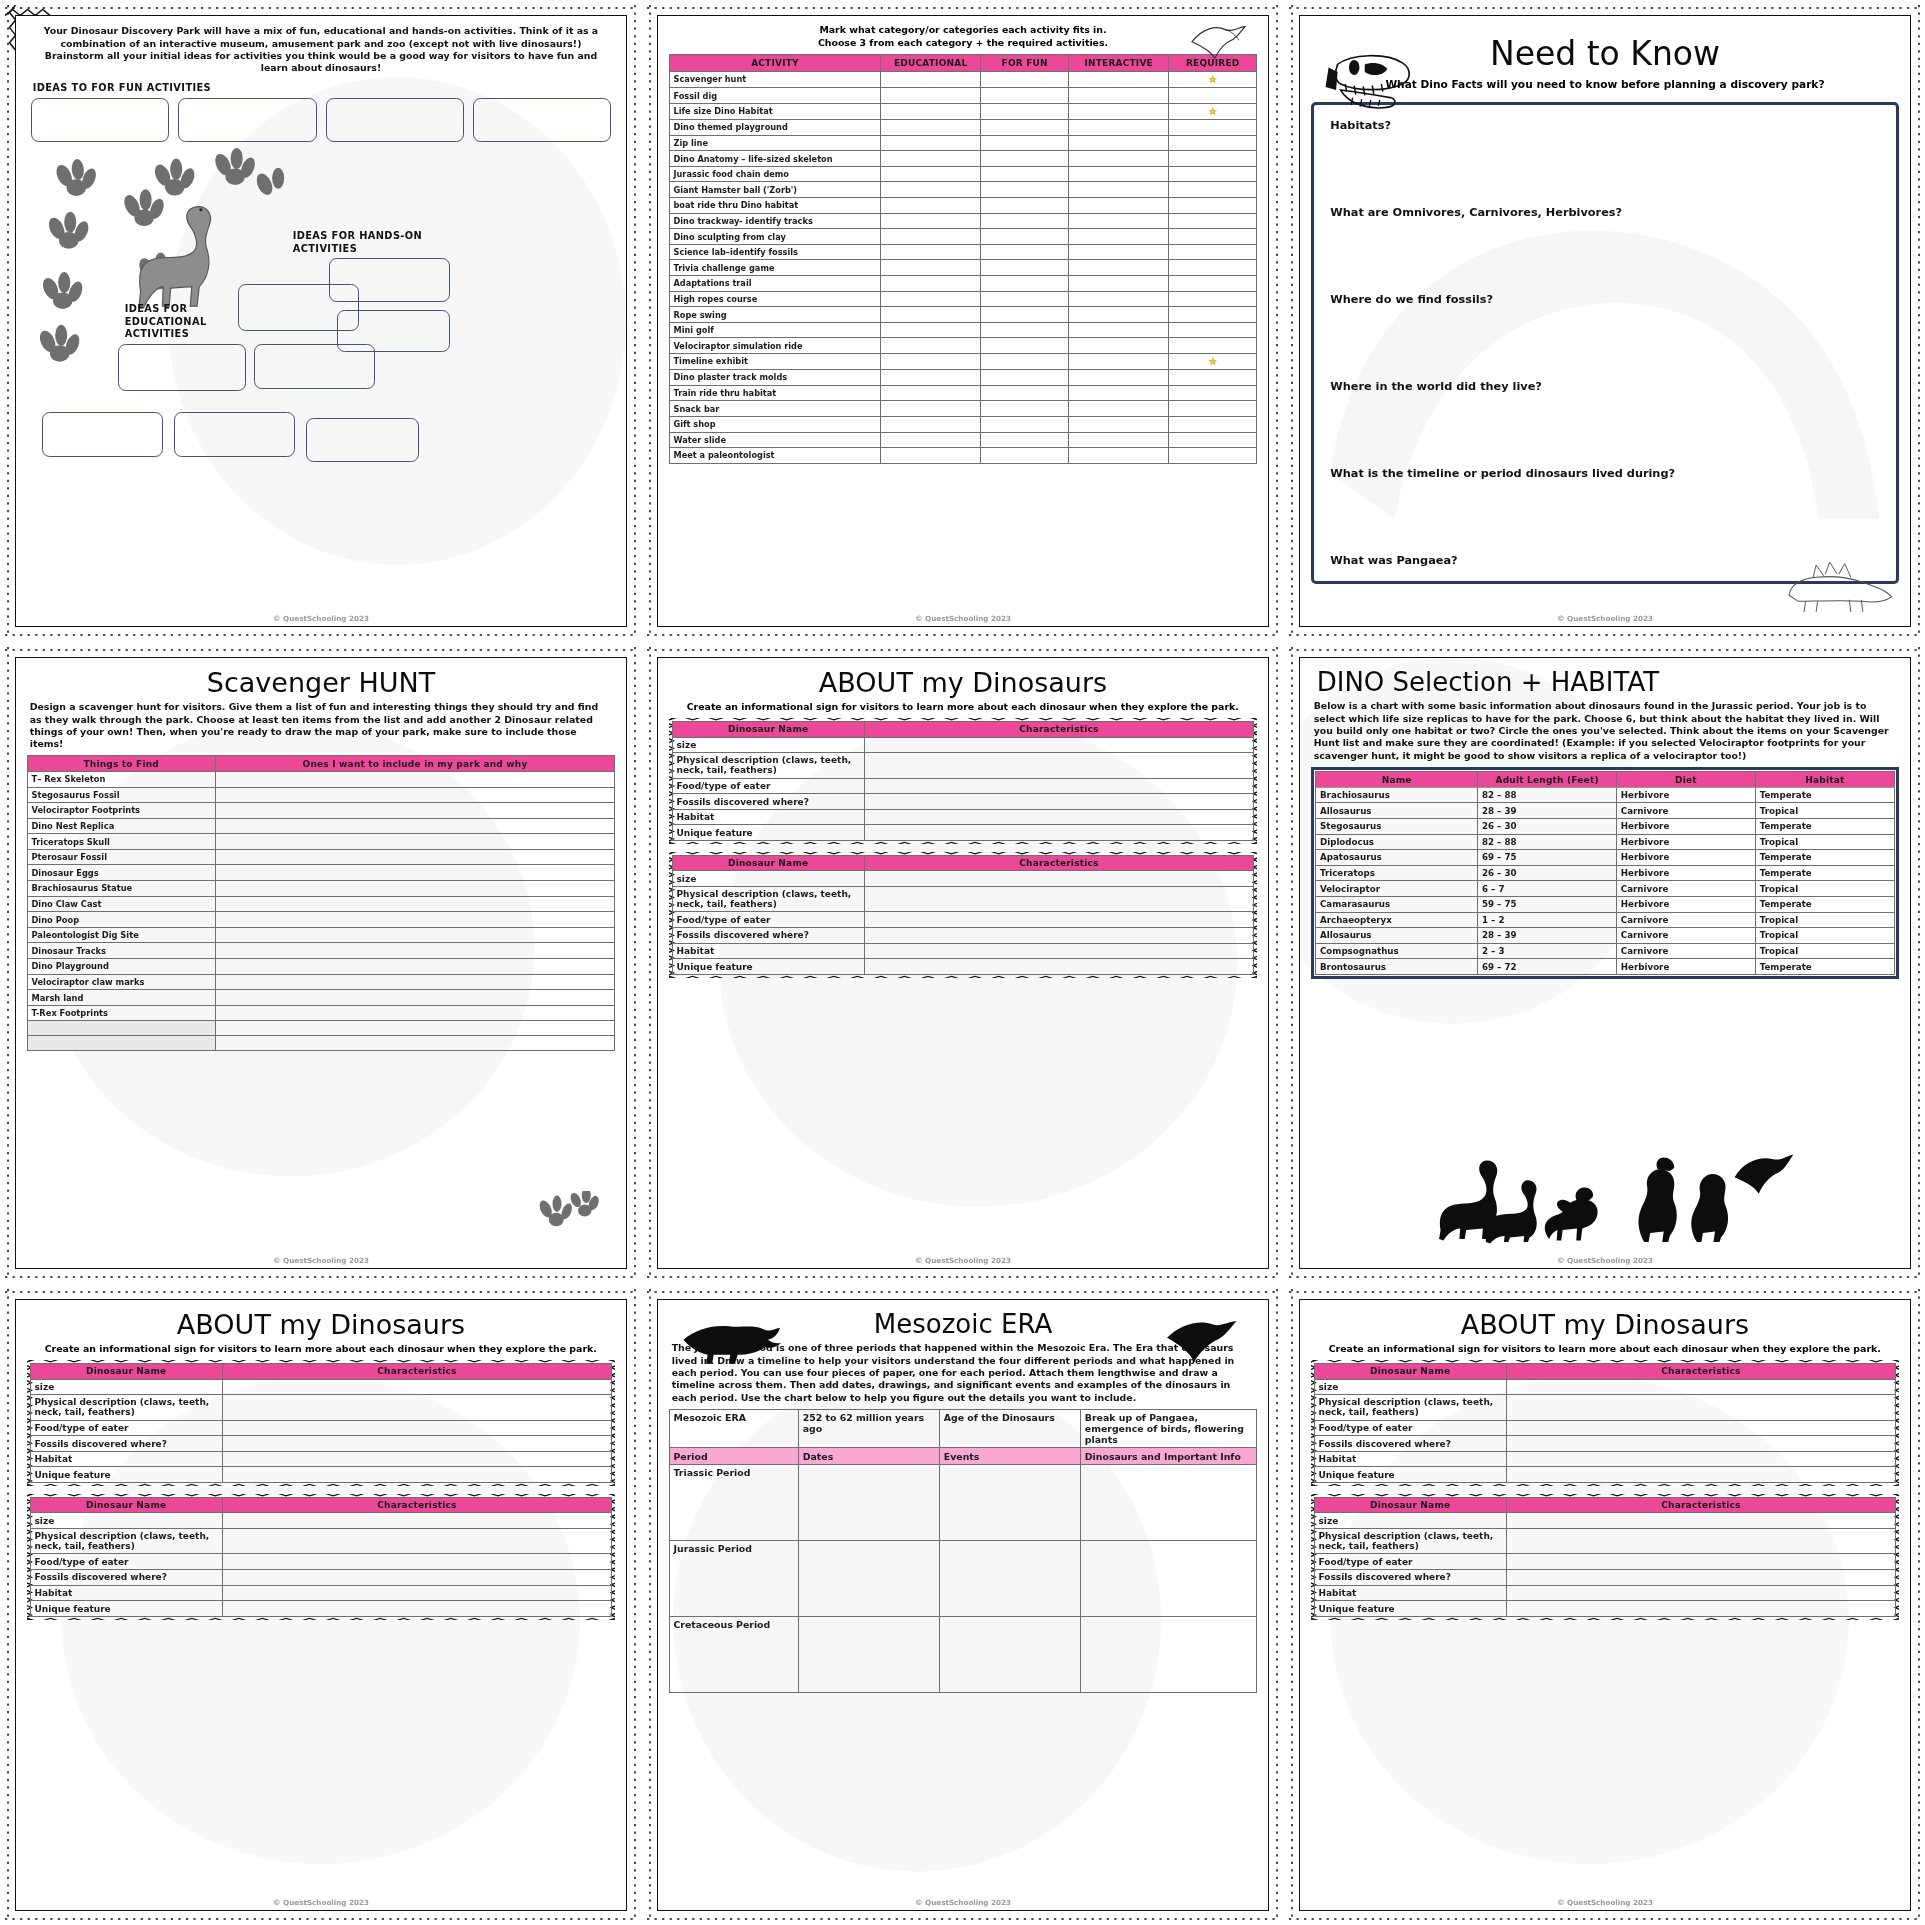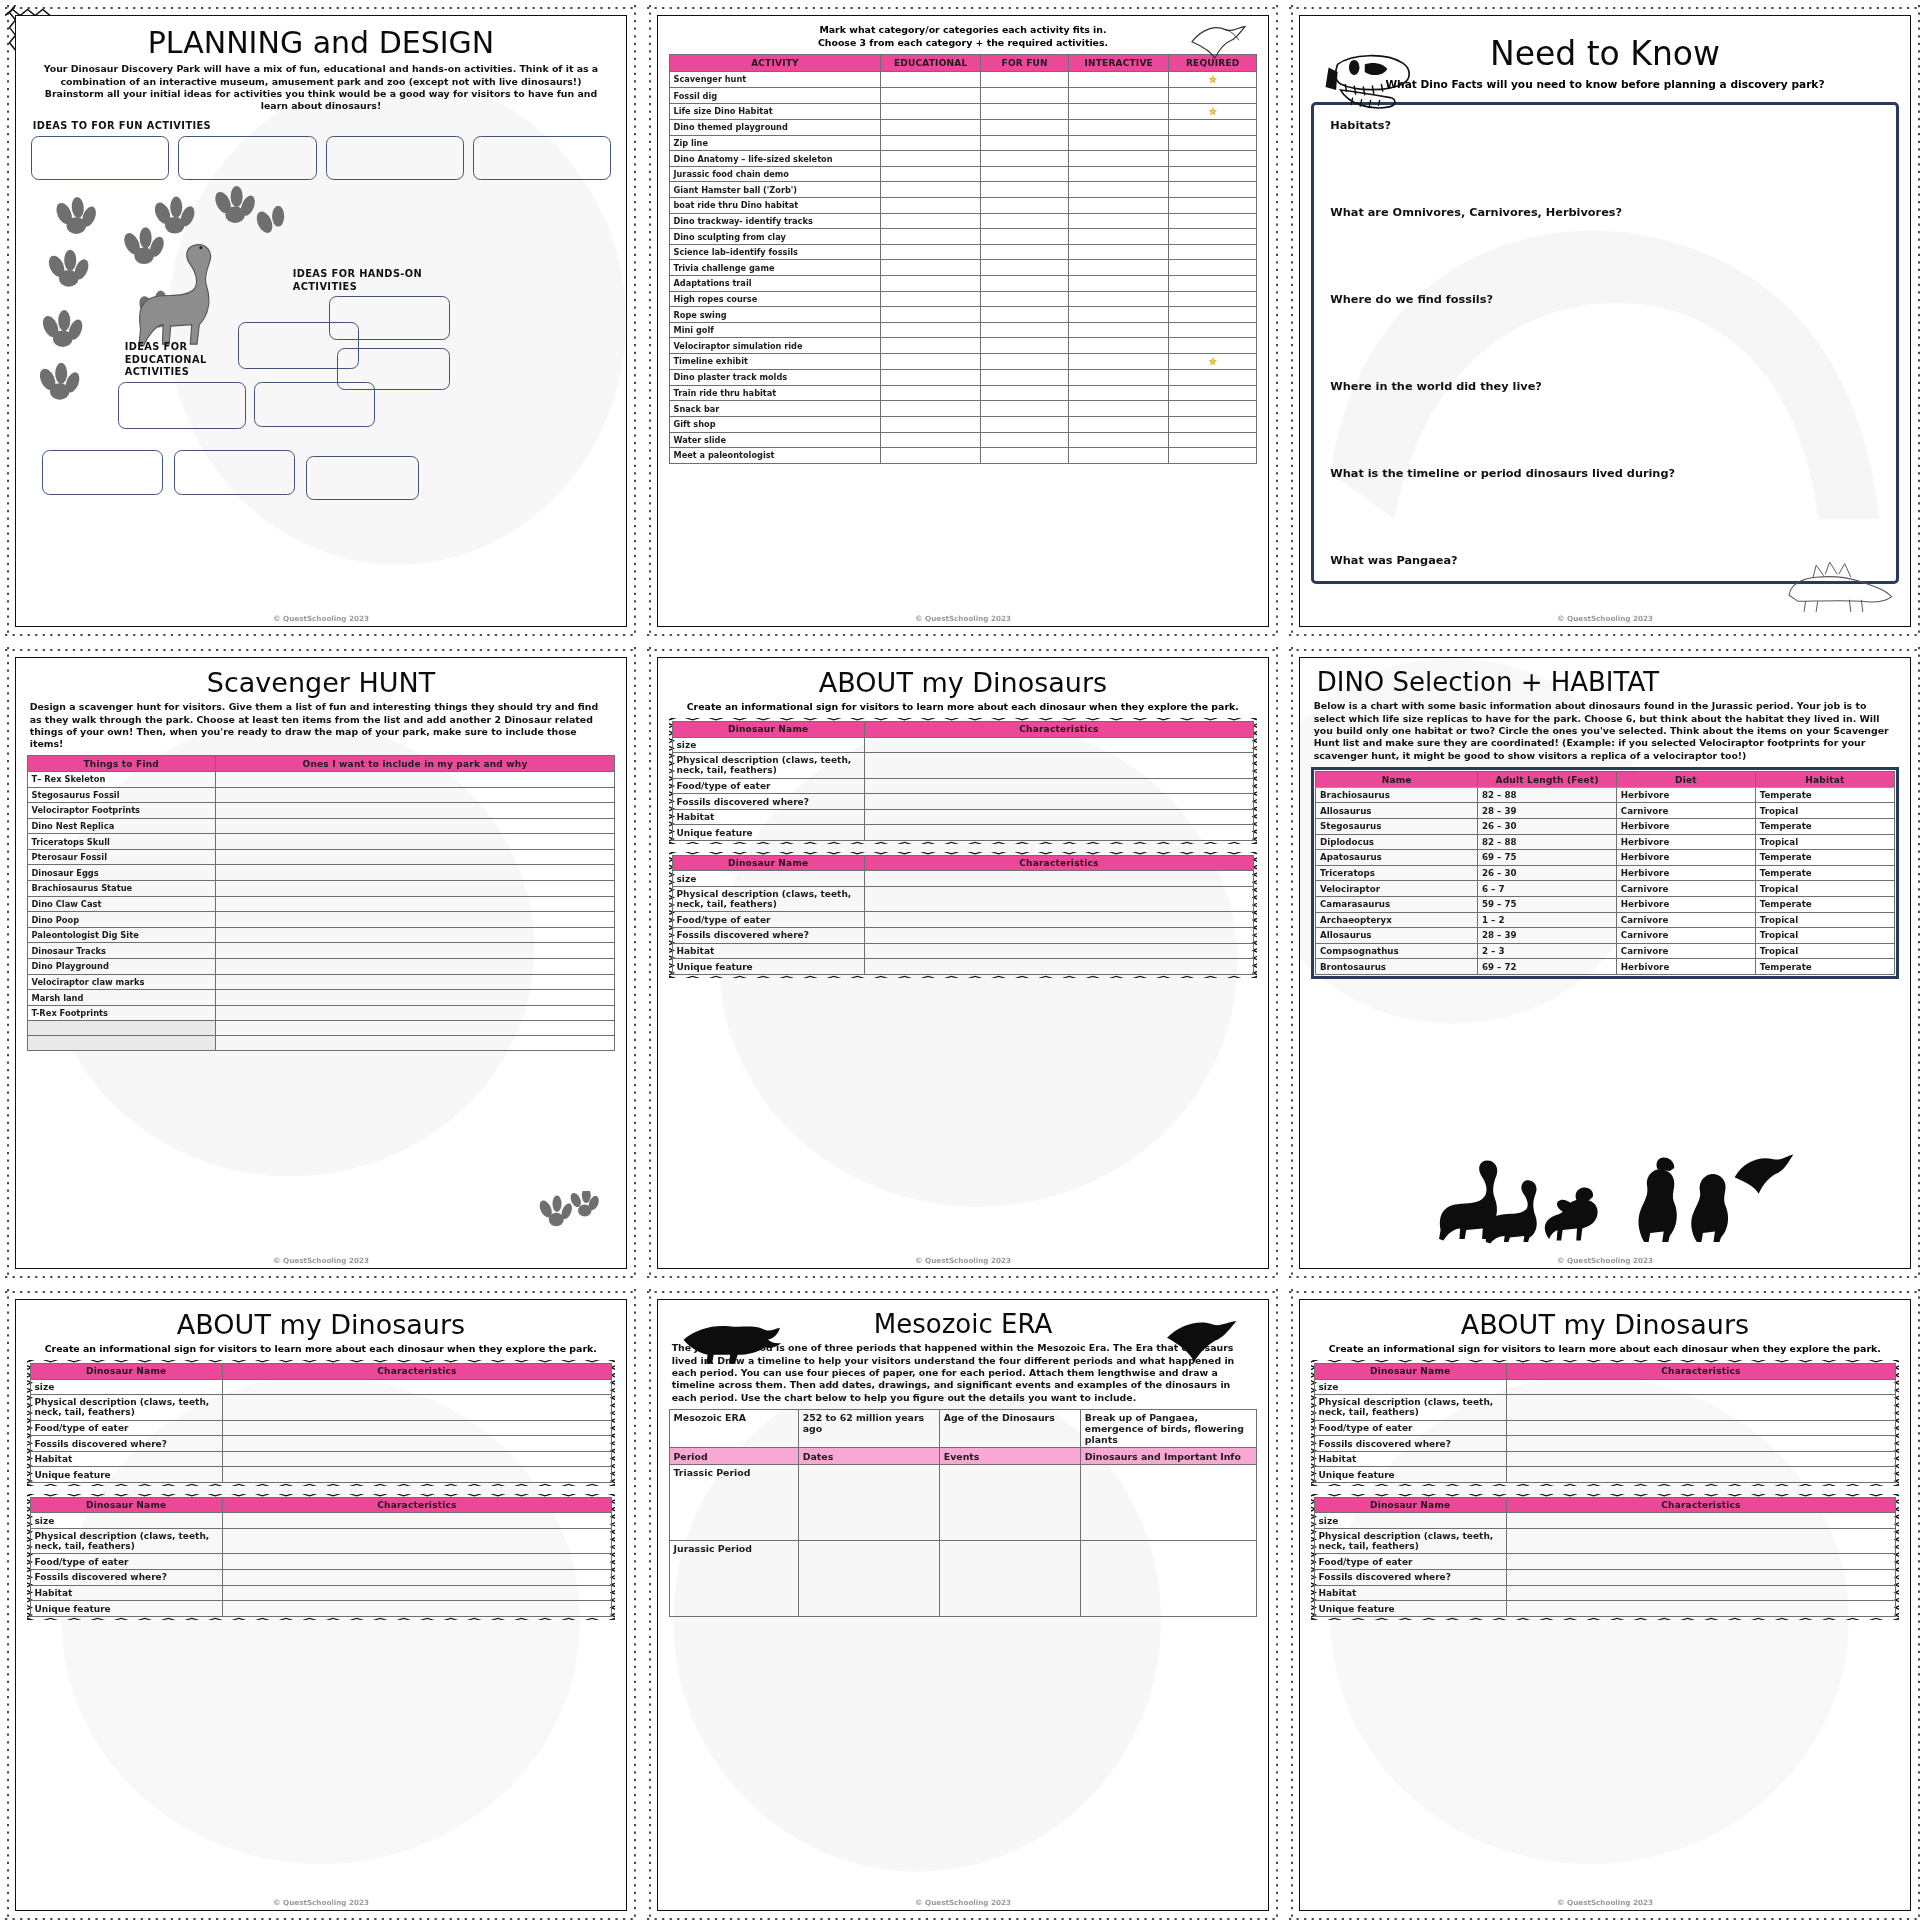--- a/index.html
+++ b/index.html
@@ -153,21 +153,20 @@
         <path d="M14,0 L6,10 L14,20 L6,30 L14,40 L6,50 L14,60" stroke="#111" stroke-width="2" fill="none"></path>
       </svg>
     </div>
     <div class="inner">
       <div class="wm">
         <svg viewBox="0 0 400 400" preserveAspectRatio="none">
           <ellipse cx="250" cy="200" rx="150" ry="160" fill="#f0f0f0"></ellipse>
         </svg>
       </div>
       <div class="content">
-        <h1 class="title t-plan">PLANNING and DESIGN</h1>
         <p class="intro">Your Dinosaur Discovery Park will have a mix of fun, educational and hands-on activities. Think of it as a combination of an interactive museum, amusement park and zoo (except not with live dinosaurs!) Brainstorm all your initial ideas for activities you think would be a good way for visitors to have fun and learn about dinosaurs!</p>
 
         <div class="label-sm" style="margin:7.6px 0 4.5px 6px;">IDEAS TO FOR FUN ACTIVITIES</div>
 
         <div style="display:flex; gap:9px; padding:0 4.5px;">
           <div class="idea-box" style="flex:1;height:44px"></div>
           <div class="idea-box" style="flex:1;height:44px"></div>
           <div class="idea-box" style="flex:1;height:44px"></div>
           <div class="idea-box" style="flex:1;height:44px"></div>
         </div>
@@ -1009,20 +1008,26 @@
                 <td></td>
                 <td></td>
                 <td></td>
               </tr>
               <tr>
                 <td style="height: 76px;">Jurassic Period</td>
                 <td></td>
                 <td></td>
                 <td></td>
               </tr>
+              <tr>
+                <td style="height: 76px;">Cretaceous Period</td>
+                <td></td>
+                <td></td>
+                <td></td>
+              </tr>
             </tbody>
         </table>
       </div>
       <div class="copy"><span class="c">©</span> <span>QuestSchooling 2023</span></div>
     </div>
   </div>
 
   <div class="page">
     <div class="zig">
       <svg viewBox="0 0 840 840" preserveAspectRatio="none">

